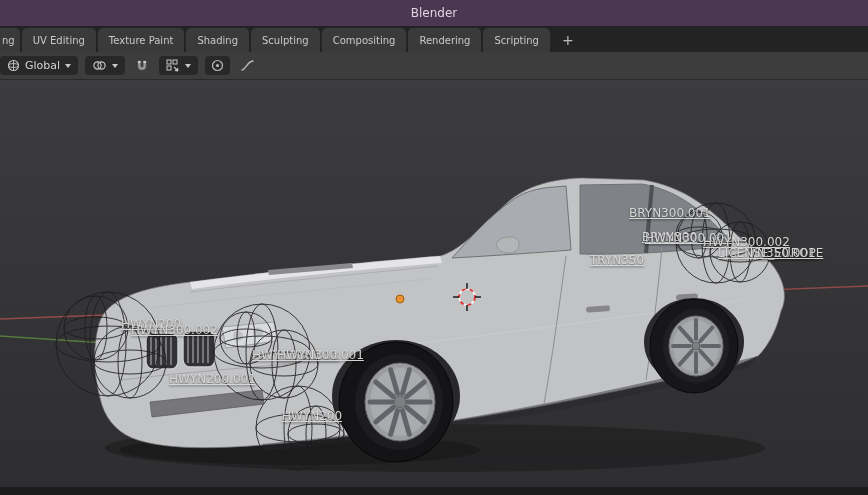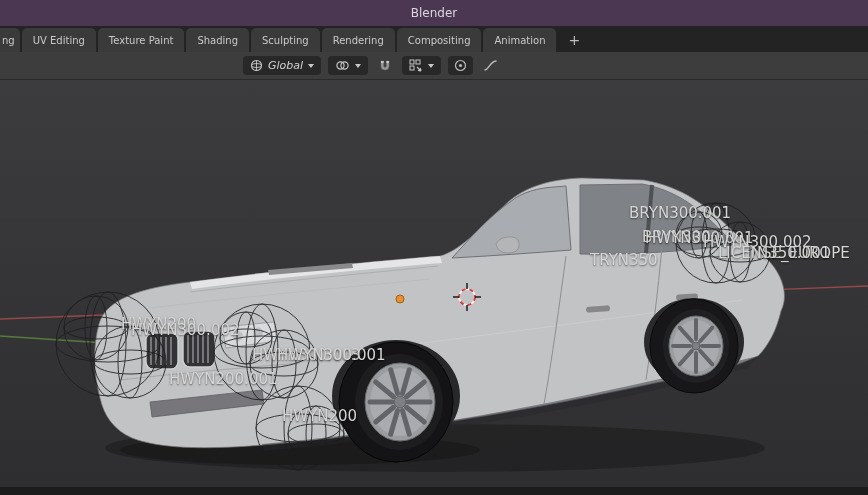--- a/index.html
+++ b/index.html
@@ -14,55 +14,55 @@
           display:flex;align-items:flex-end;gap:2px;}
   .tab{height:24px;background:#3a3a3a;color:#c9c9c9;font-size:10px;
        display:flex;align-items:center;padding:0 11px;border-radius:5px 5px 0 0;
        white-space:nowrap;}
   .tab.partial{padding:0 5px 0 2px;border-radius:0 5px 0 0;max-width:16px;overflow:hidden;}
   .tab-add{height:24px;width:24px;display:flex;align-items:center;justify-content:center;
            color:#bdbdbd;font-size:14px;margin-left:4px;}
   
   .toolbar{position:absolute;top:52px;left:0;right:0;height:27px;background:#3d3d3d;
            border-bottom:1px solid #2a2a2a;display:flex;align-items:center;}
-  .toolbar-group{margin-left:243px;display:flex;align-items:flex-start;gap:7px;font-style:italic;}
+  .toolbar-group{display:flex;align-items:flex-start;gap:7px;}
   .tool-field{background:#282828;border-radius:4px;height:19px;display:flex;
               align-items:center;gap:5px;padding:0 7px;color:#d2d2d2;font-size:11px;}
   .tool-btn{background:transparent;border:none;height:19px;display:flex;align-items:center;
             justify-content:center;padding:0 3px;border-radius:4px;}
   .tool-btn.dark{background:#282828;padding:0 6px;}
   .chev{width:0;height:0;border-left:3px solid transparent;border-right:3px solid transparent;
         border-top:4px solid #c9c9c9;}
   
   .viewport{position:absolute;top:80px;left:0;right:0;bottom:8px;
             background:linear-gradient(#3c3c3e,#2e2e30);}
   .viewport svg{position:absolute;top:0;left:0;}
   .bottomstrip{position:absolute;left:0;right:0;bottom:0;height:8px;background:#1c1c1c;}
   
-  .obj-label{position:absolute;color:#d6d6d6;font-size:15px;line-height:12px;
-             white-space:nowrap;text-shadow:0 1px 2px rgba(0,0,0,.55);z-index:5;}
+  .obj-label{position:absolute;color:#d6d6d6;font-size:12px;line-height:12px;
+             white-space:nowrap;text-shadow:0 1px 2px rgba(0,0,0,.55);z-index:5;text-decoration:underline;}
 </style>
 </head>
 <body>
 
 <div id="app">
 
   <div class="titlebar">
     <span>Blender</span>
   </div>
 
   <div class="tabbar">
     <div class="tab partial">ng</div>
     <div class="tab">UV Editing</div>
     <div class="tab">Texture Paint</div>
     <div class="tab">Shading</div>
     <div class="tab">Sculpting</div>
+    <div class="tab">Compositing</div>
     <div class="tab">Rendering</div>
-    <div class="tab">Compositing</div>
-    <div class="tab">Animation</div>
+    <div class="tab">Scripting</div>
     <div class="tab-add">+</div>
   </div>
 
   <div class="toolbar">
     <div class="toolbar-group">
 
       <div class="tool-field">
         <svg width="13" height="13" viewBox="0 0 13 13">
           <circle cx="6.5" cy="6.5" r="5" fill="none" stroke="#c6c6c6" stroke-width="1.1"></circle>
           <ellipse cx="6.5" cy="6.5" rx="5" ry="2" fill="none" stroke="#c6c6c6" stroke-width="0.9"></ellipse>

